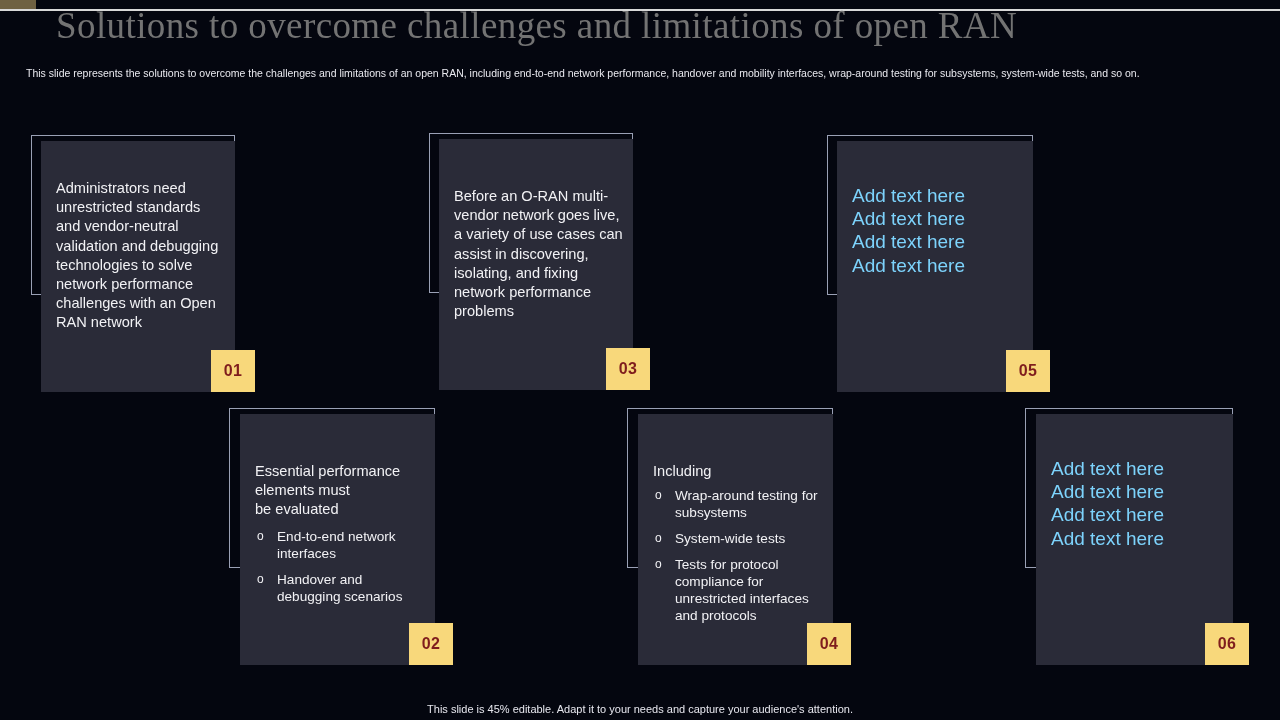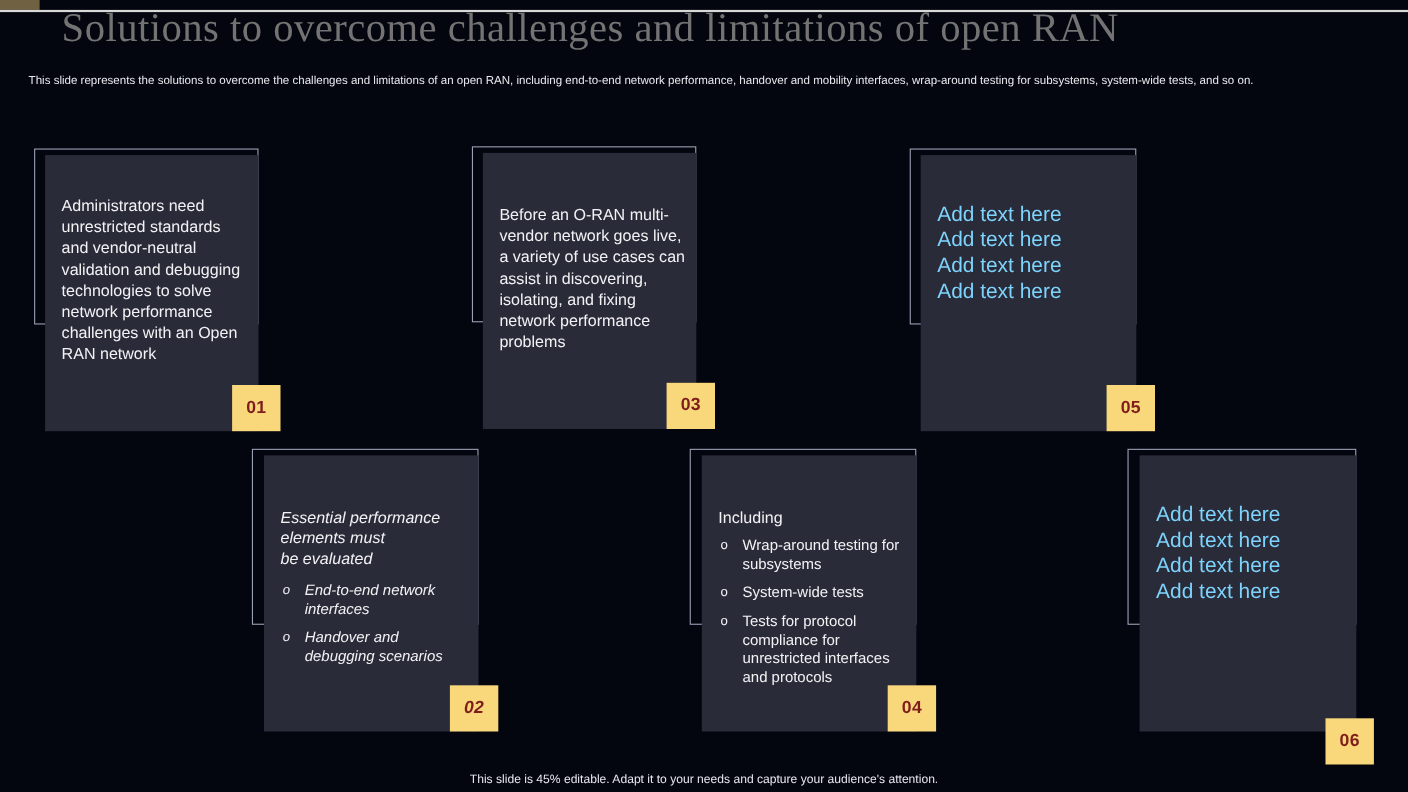--- a/index.html
+++ b/index.html
@@ -163,21 +163,21 @@
       <div class="card-body lines" style="top:43px;">
         <div>Add text here</div>
         <div>Add text here</div>
         <div>Add text here</div>
         <div>Add text here</div>
       </div>
     </div>
     <div class="badge" style="left:179px; top:215px;">05</div>
   </div>
 
-  <div class="card-wrap" style="left:229px; top:408px; width:226px; height:257px;font-style:italic;">
+  <div class="card-wrap" style="left:229px; top:408px; width:226px; height:257px;">
     <div class="frame" style="width:206px; height:160px;"></div>
     <div class="card" style="left:11px; top:6px; width:195px; height:251px;">
       <div class="card-body" style="top:48px;">
         <p class="card-heading" style="white-space:pre-line;">Essential performance elements must
 be evaluated</p>
         <ul class="bullets">
           <li>
             <span class="bullet-mark">o</span>
             <span>End-to-end network interfaces</span>
           </li>
@@ -218,18 +218,18 @@
   <div class="card-wrap" style="left:1025px; top:408px; width:228px; height:257px;">
     <div class="frame" style="width:208px; height:160px;"></div>
     <div class="card" style="left:11px; top:6px; width:197px; height:251px;">
       <div class="card-body lines" style="top:43px;">
         <div>Add text here</div>
         <div>Add text here</div>
         <div>Add text here</div>
         <div>Add text here</div>
       </div>
     </div>
-    <div class="badge" style="left:180px; top:215px;margin-top:30px;">06</div>
+    <div class="badge" style="left:180px; top:215px;">06</div>
   </div>
 
   <div class="footer">This slide is 45% editable. Adapt it to your needs and capture your audience's attention.</div>
 
 </div>
 
 </body></html>

